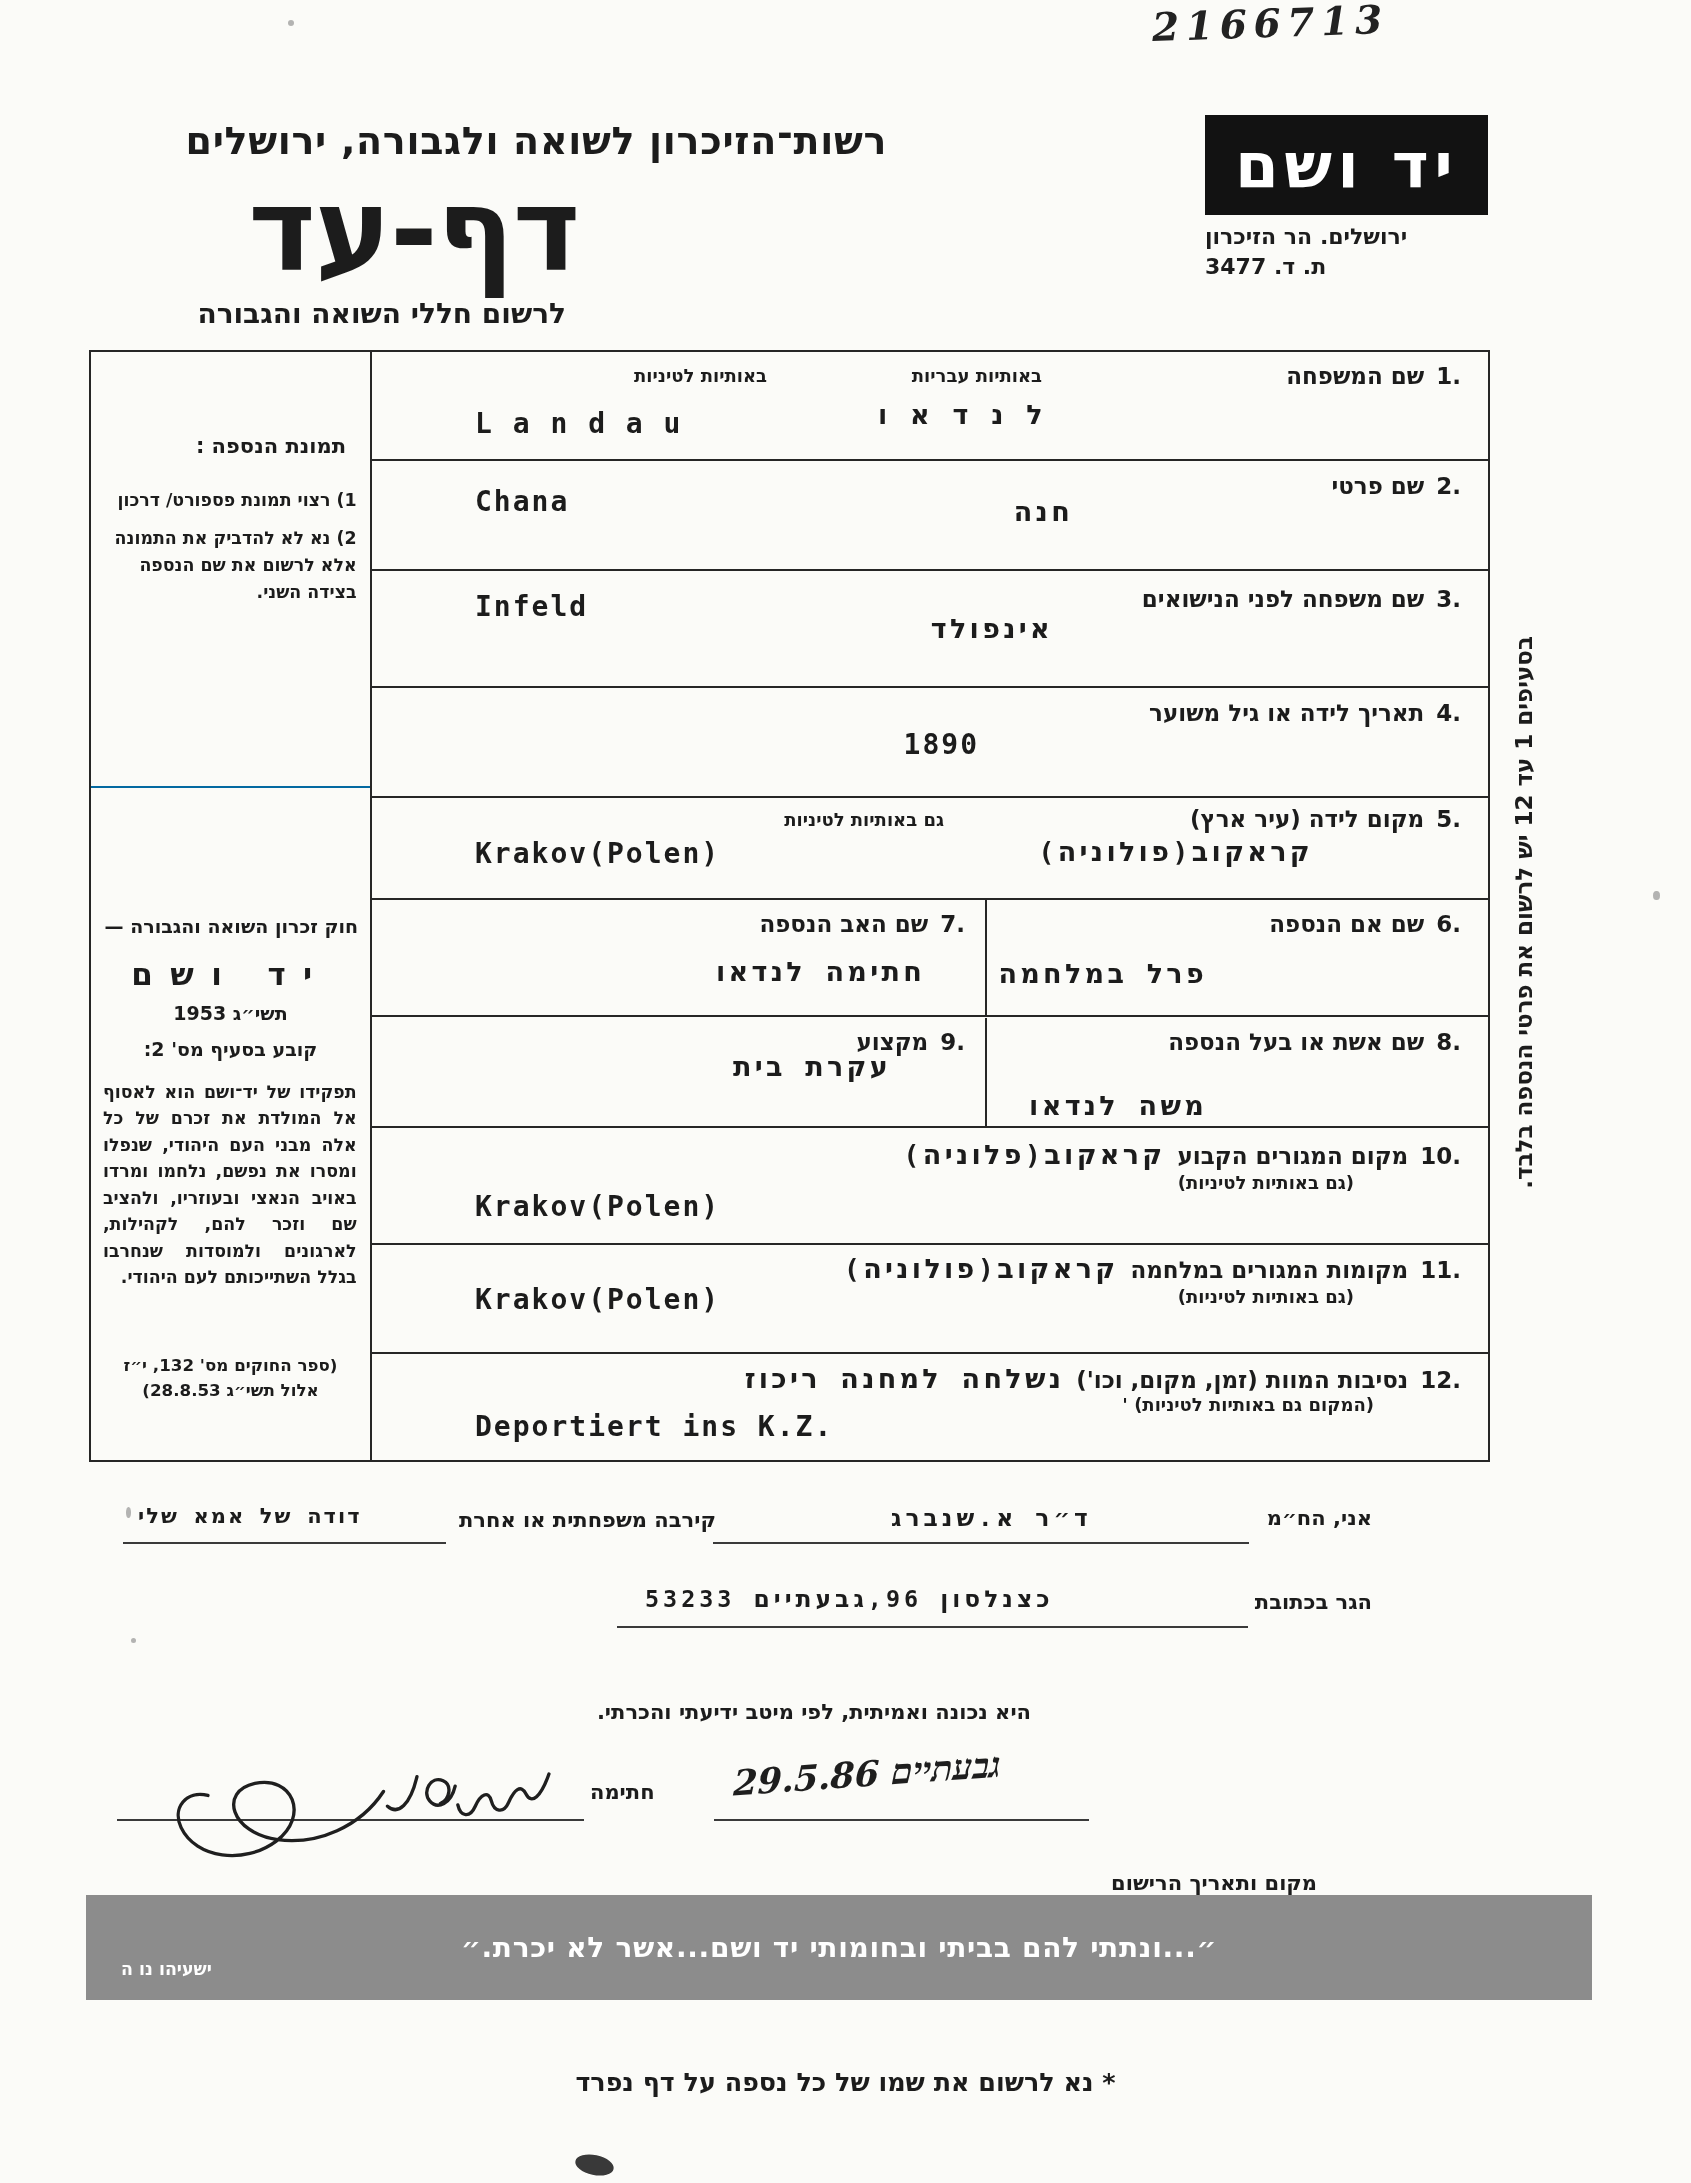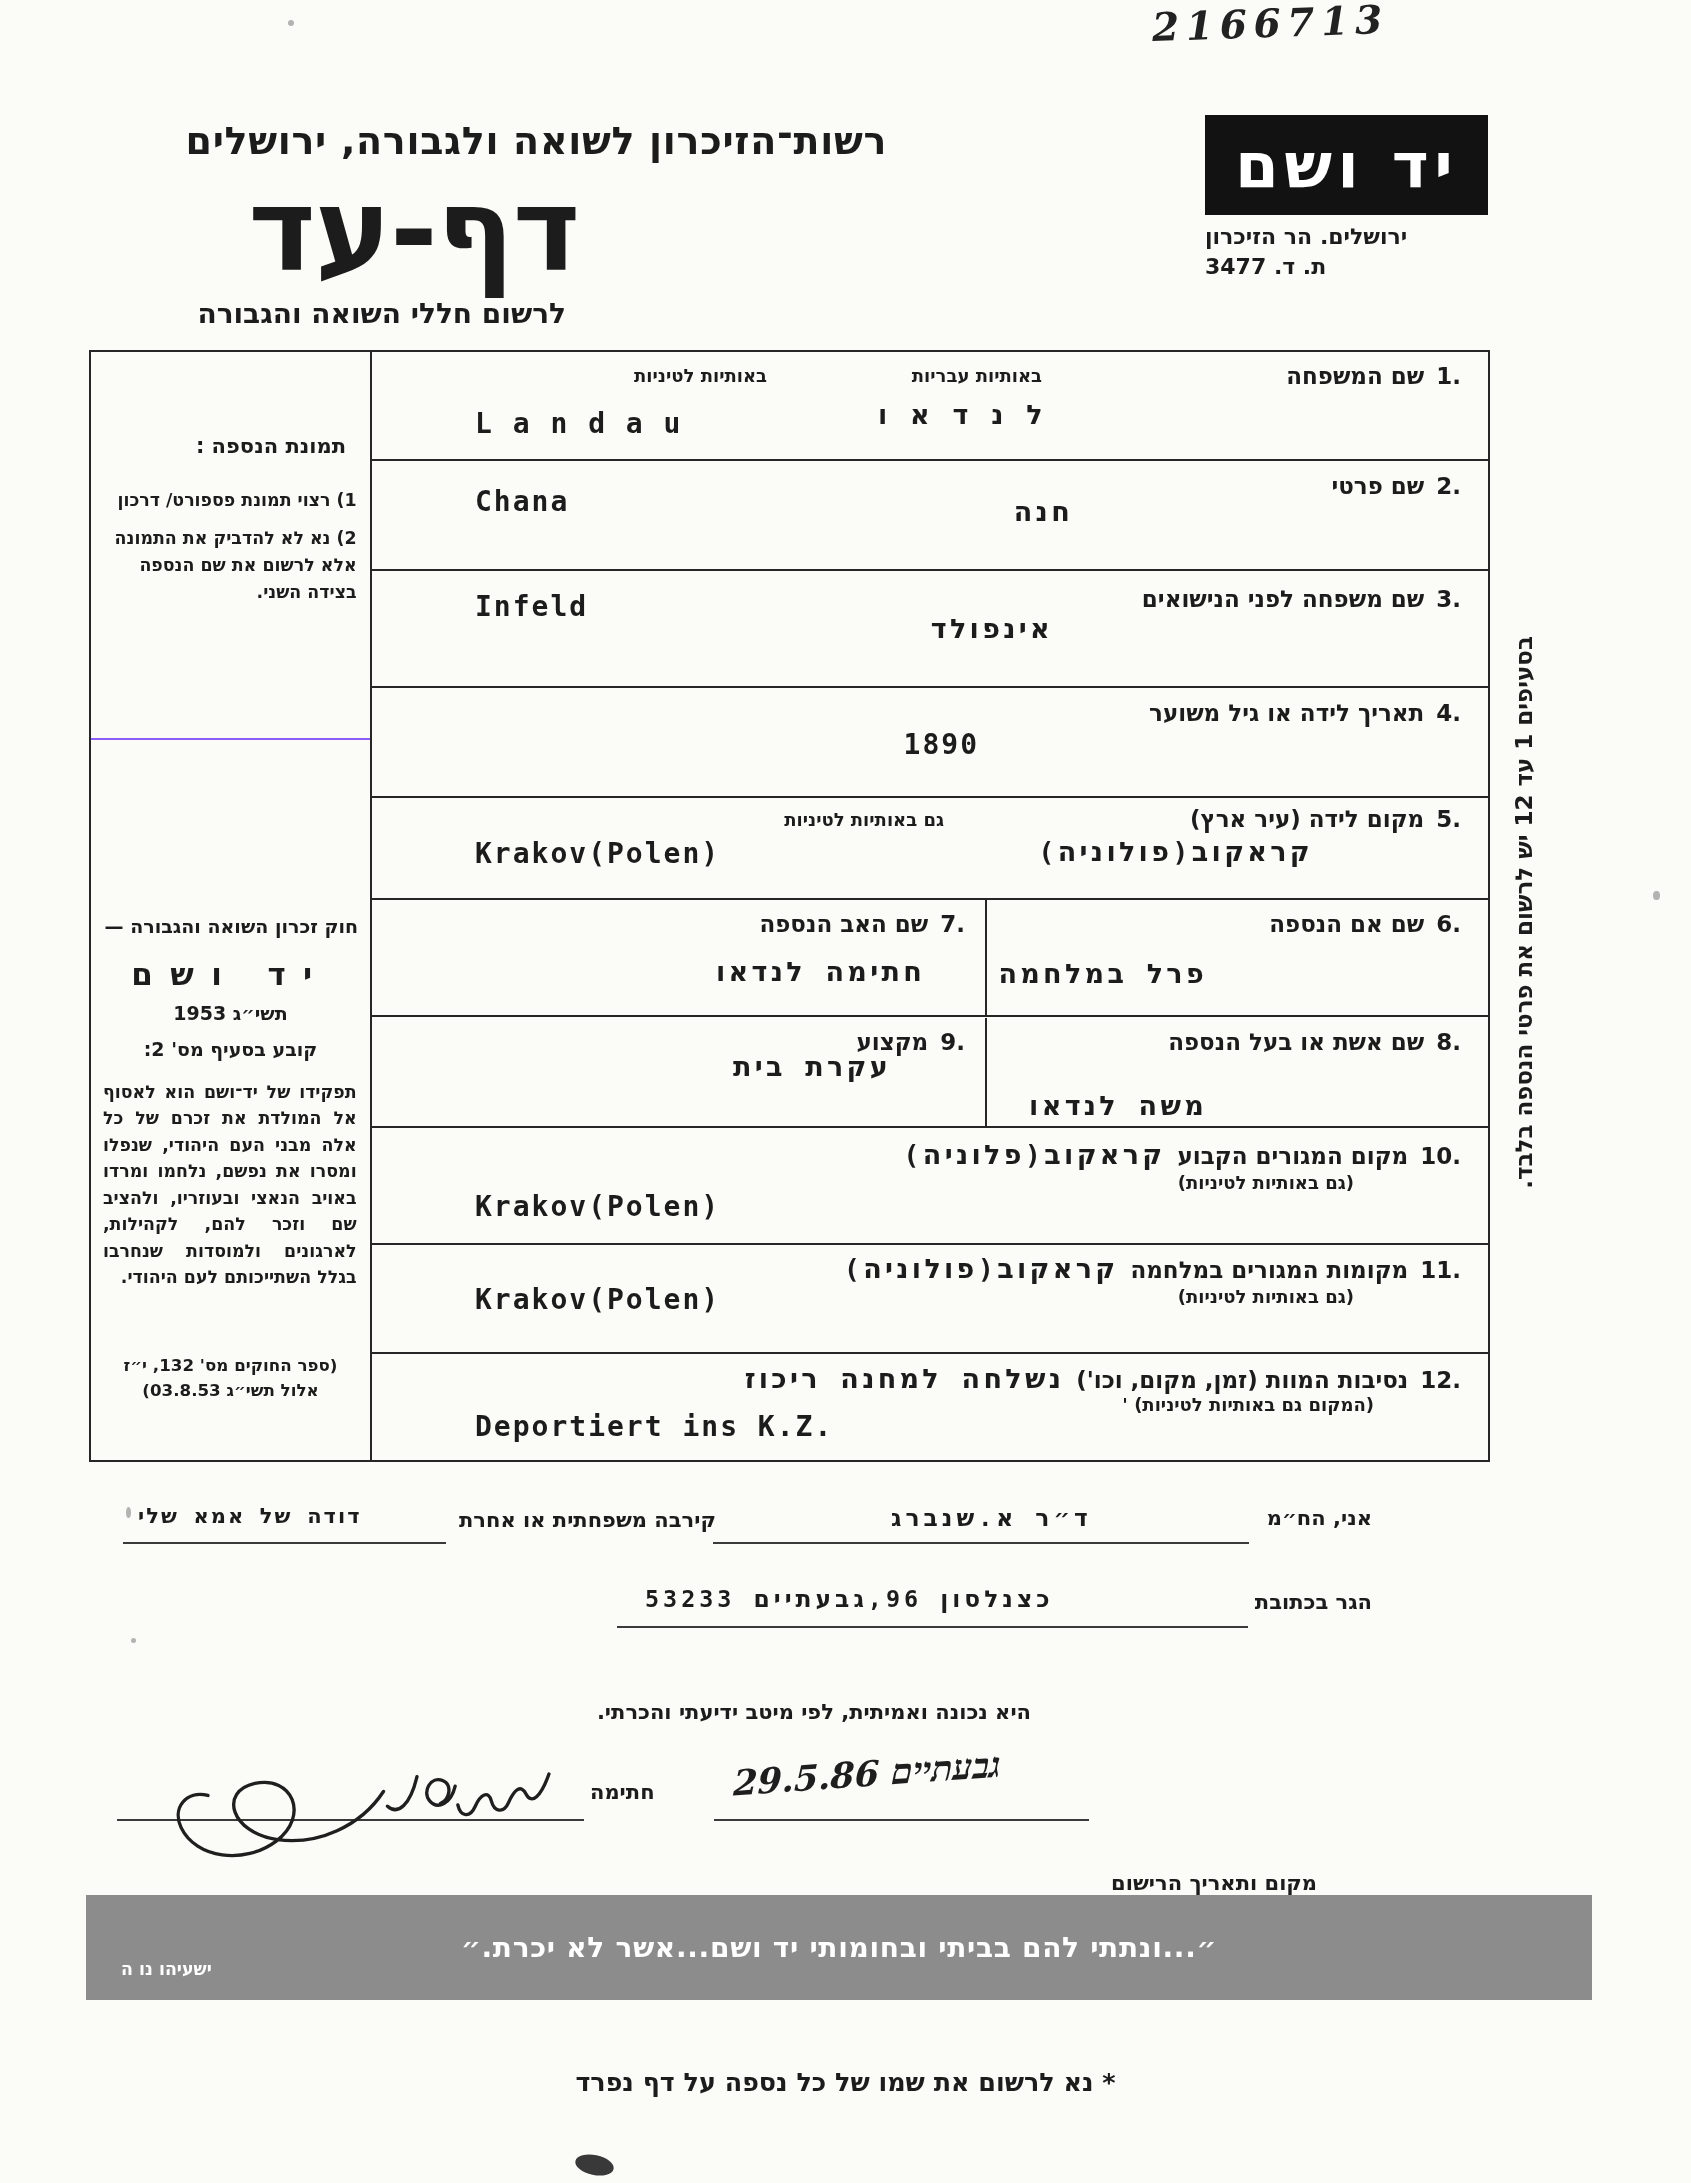--- a/index.html
+++ b/index.html
@@ -19,22 +19,22 @@
             display:flex;align-items:center;justify-content:center;}
   .logo-text{color:#fff;font-size:63px;font-weight:900;letter-spacing:5.4px;line-height:1;}
   .logo-sub{position:absolute;left:1205px;top:222px;width:288px;direction:rtl;text-align:left;
             font-size:22px;font-weight:800;line-height:1.35;}
   
   .form-box{position:absolute;left:89px;top:350px;width:1401px;height:1112px;
             border:2.7px solid #262626;box-sizing:border-box;}
   .sidebar{position:absolute;left:0;top:0;width:281px;height:100%;border-left:0;
            border-right:0;box-sizing:border-box;}
   .sidebar-divider{position:absolute;left:279px;top:0;width:2px;height:100%;background:#262626;}
-  .photo-box{position:absolute;left:0;top:0;width:279px;height:388px;box-sizing:border-box;
-             border-bottom:2px solid #8b5cf6;}
+  .photo-box{position:absolute;left:0;top:0;width:279px;height:436px;box-sizing:border-box;
+             border-bottom:2px solid #0369a1;}
   .law-box{position:absolute;left:0;top:548px;width:279px;bottom:0;box-sizing:border-box;text-decoration:underline;}
   .pb-title{position:absolute;right:24px;top:82px;font-size:21px;font-weight:800;}
   .pb-note1{position:absolute;right:13.4px;top:138px;font-size:17.4px;font-weight:700;}
   .pb-note2{position:absolute;right:13.4px;left:10.7px;top:173px;font-size:17.4px;font-weight:700;
             line-height:1.55;}
   .law-title{position:absolute;right:12px;top:14.7px;font-size:19px;font-weight:800;}
   .law-name{position:absolute;left:0;right:0;top:56px;text-align:center;font-size:31px;
             font-weight:900;letter-spacing:17.4px;}
   .law-year{position:absolute;left:0;right:0;top:102px;text-align:center;font-size:19px;font-weight:700;}
   .law-clause{position:absolute;left:0;right:0;top:138px;text-align:center;font-size:19px;font-weight:700;}
@@ -104,21 +104,21 @@
         <div class="pb-title">תמונת הנספה :</div>
         <div class="pb-note1">1) רצוי תמונת פספורט/ דרכון</div>
         <div class="pb-note2">2) נא לא להדביק את התמונה אלא לרשום את שם הנספה בצידה השני.</div>
       </div>
       <div class="law-box">
         <div class="law-title">חוק זכרון השואה והגבורה —</div>
         <div class="law-name">יד ושם</div>
         <div class="law-year">תשי״ג 1953</div>
         <div class="law-clause">קובע בסעיף מס' 2:</div>
         <div class="law-body">תפקידו של יד־ושם הוא לאסוף אל המולדת את זכרם של כל אלה מבני העם היהודי, שנפלו ומסרו את נפשם, נלחמו ומרדו באויב הנאצי ובעוזריו, ולהציב שם וזכר להם, לקהילות, לארגונים ולמוסדות שנחרבו בגלל השתייכותם לעם היהודי.</div>
-        <div class="law-ref">(ספר החוקים מס' 132, י״ז אלול תשי״ג 03.8.53)</div>
+        <div class="law-ref">(ספר החוקים מס' 132, י״ז אלול תשי״ג 28.8.53)</div>
       </div>
       <div class="sidebar-divider"></div>
     </div>
 
     <div class="rows">
 
       <div class="row" style="top:0;height:109px;">
         <div class="fl" style="right:27px;top:10.7px;">
           <span class="num" dir="ltr">1.</span>
           <span class="lbl">שם המשפחה</span>

